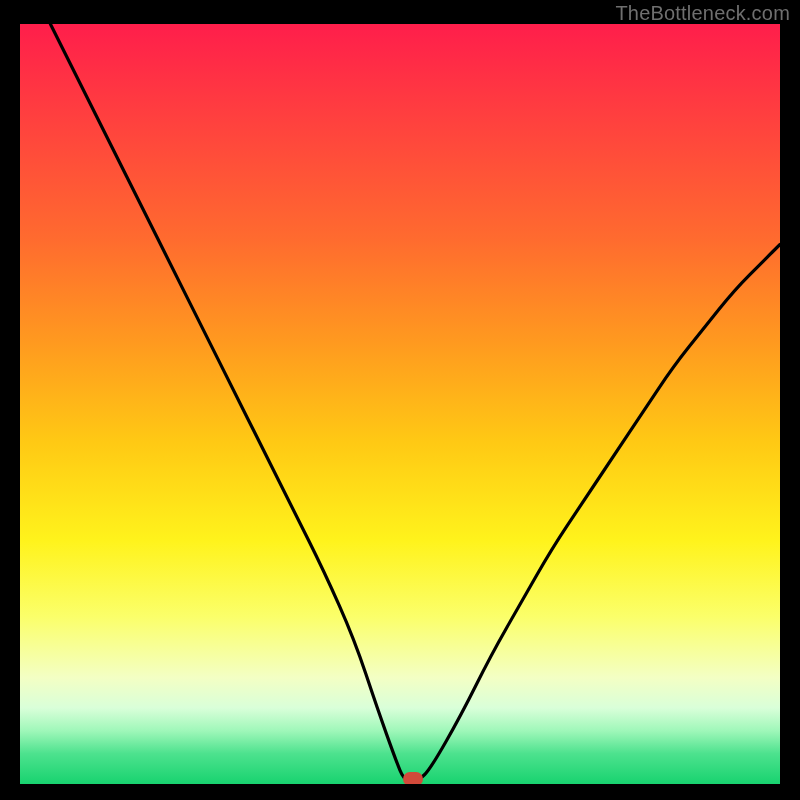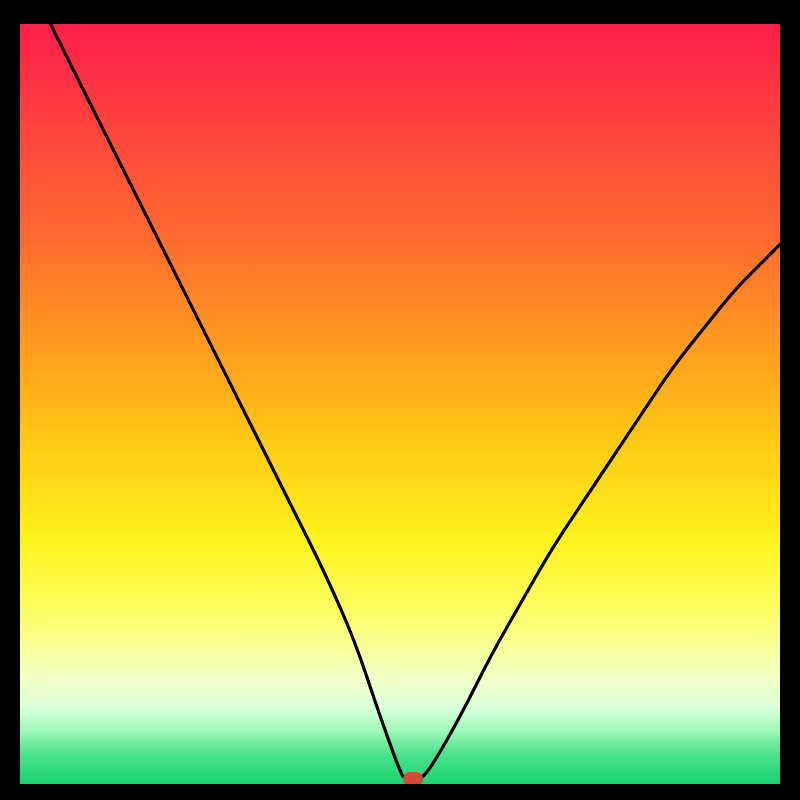--- a/index.html
+++ b/index.html
@@ -66,20 +66,21 @@
     border-radius: 7px;
     background: #d24a3a;
     left: 0; top: 0;
     transform: translate(-50%, -50%);
   }
 </style>
 </head>
 <body>
 
 <div class="frame">
+  <div class="watermark">TheBottleneck.com</div>
 
   <div class="plot">
     <div class="gradient"></div>
 
     <svg class="curve" viewBox="0 0 760 760" preserveAspectRatio="none">
       <path id="curve-path" fill="none" stroke="#000000" stroke-width="3.2" stroke-linejoin="round" stroke-linecap="round" d="M 30.40 0.00 Q 60.80 60.80 76.00 91.20 Q 91.20 121.60 106.40 152.00 Q 121.60 182.40 136.80 212.80 Q 152.00 243.20 167.20 273.60 Q 182.40 304.00 197.60 334.40 Q 212.80 364.80 228.00 395.20 Q 243.20 425.60 258.40 456.00 Q 273.60 486.40 288.80 516.80 Q 304.00 547.20 319.20 581.40 Q 334.40 615.60 345.80 649.80 Q 357.20 684.00 366.70 710.60 Q 376.20 737.20 380.00 746.32 Q 383.80 755.44 387.60 755.82 Q 391.40 756.20 395.20 756.20 Q 399.00 756.20 404.70 750.50 Q 410.40 744.80 425.60 718.20 Q 440.80 691.60 456.00 661.20 Q 471.20 630.80 486.40 604.20 Q 501.60 577.60 516.80 551.00 Q 532.00 524.40 547.20 501.60 Q 562.40 478.80 577.60 456.00 Q 592.80 433.20 608.00 410.40 Q 623.20 387.60 638.40 364.80 Q 653.60 342.00 668.80 323.00 Q 684.00 304.00 699.20 285.00 Q 714.40 266.00 729.60 250.80 Q 744.80 235.60 752.40 228.00 T 760.00 220.40"></path>
     </svg>
 
     <div id="marker" class="marker" style="left: 392.92px; top: 754.68px; background: rgb(210, 74, 58);"></div>
   </div>

